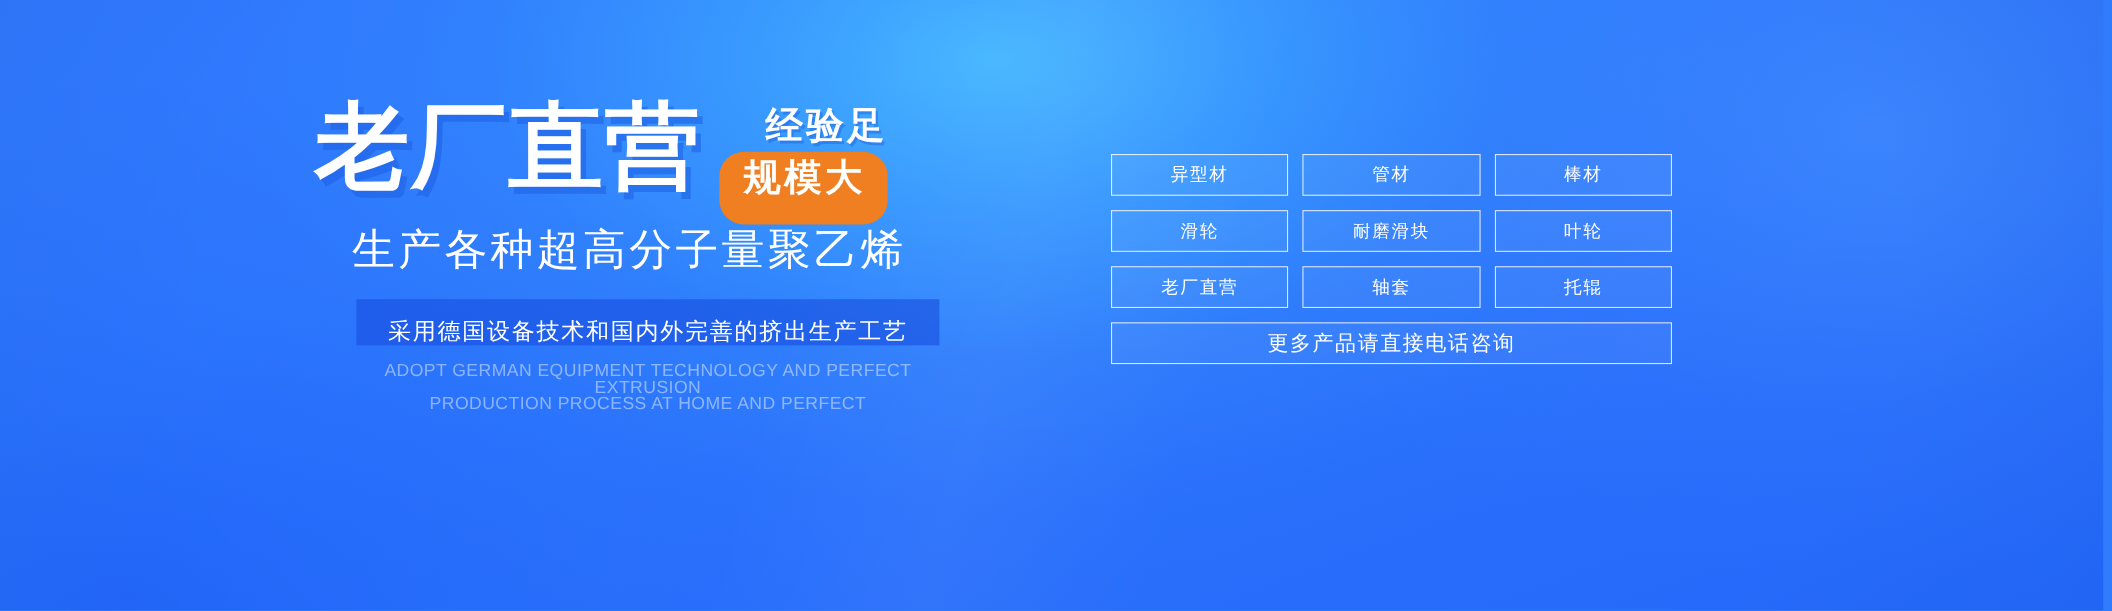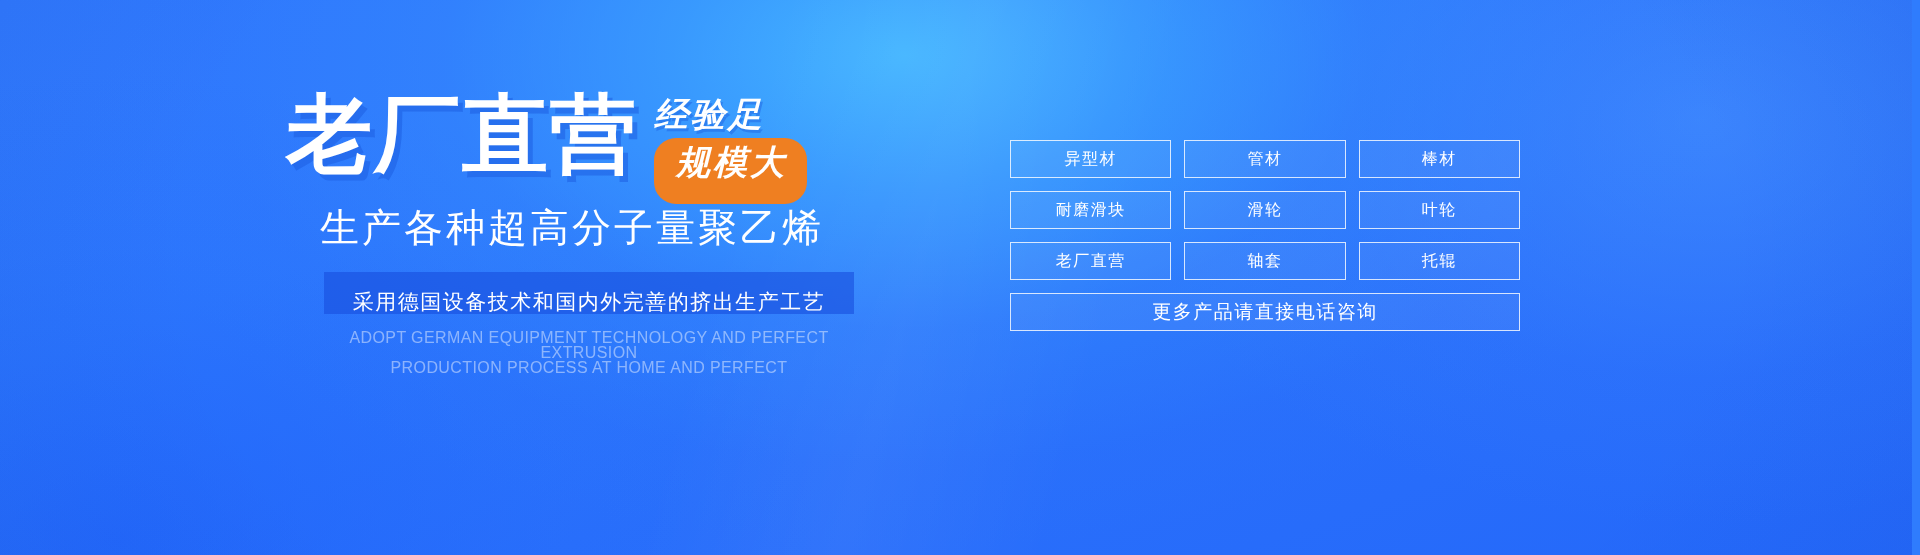--- a/index.html
+++ b/index.html
@@ -78,23 +78,22 @@
     letter-spacing: 2px;
     text-shadow: 5px 6px 0 rgba(30,95,225,0.55);
     white-space: nowrap;
   }
 
   .badges {
     margin-left: 16px;
     padding-top: 6px;
     display: flex;
     flex-direction: column;
-    align-items: flex-start;
+    align-items: flex-end;
     gap: 4px;
-    font-style: italic;
   }
   .badge-plain {
     font-size: 34px;
     line-height: 40px;
     font-weight: 700;
     color: #ffffff;
     letter-spacing: 3px;
     text-shadow: 2px 3px 0 rgba(30,95,225,0.45);
     white-space: nowrap;
   }
@@ -223,22 +222,22 @@
 
   <div class="right">
 
     <div class="btn-row">
       <div class="btn">异型材</div>
       <div class="btn">管材</div>
       <div class="btn">棒材</div>
     </div>
 
     <div class="btn-row">
+      <div class="btn">滑轮</div>
       <div class="btn">耐磨滑块</div>
-      <div class="btn">滑轮</div>
       <div class="btn">叶轮</div>
     </div>
 
     <div class="btn-row">
       <div class="btn">老厂直营</div>
       <div class="btn">轴套</div>
       <div class="btn">托辊</div>
     </div>
 
     <div class="btn-wide">更多产品请直接电话咨询</div>

